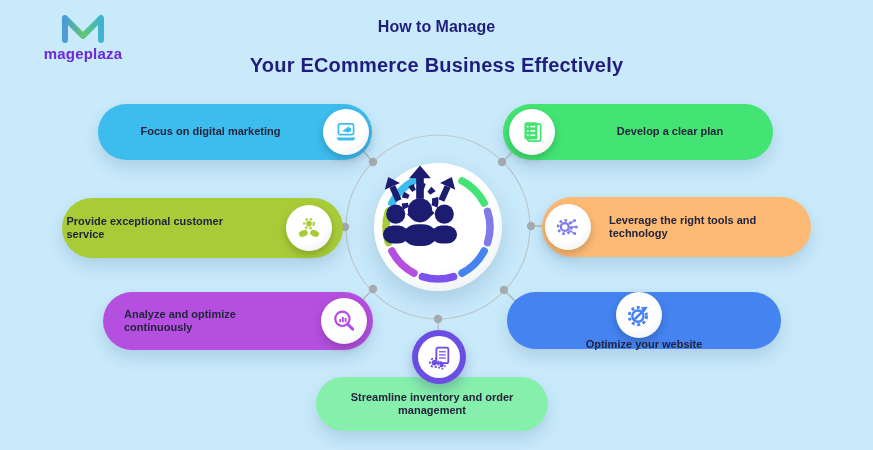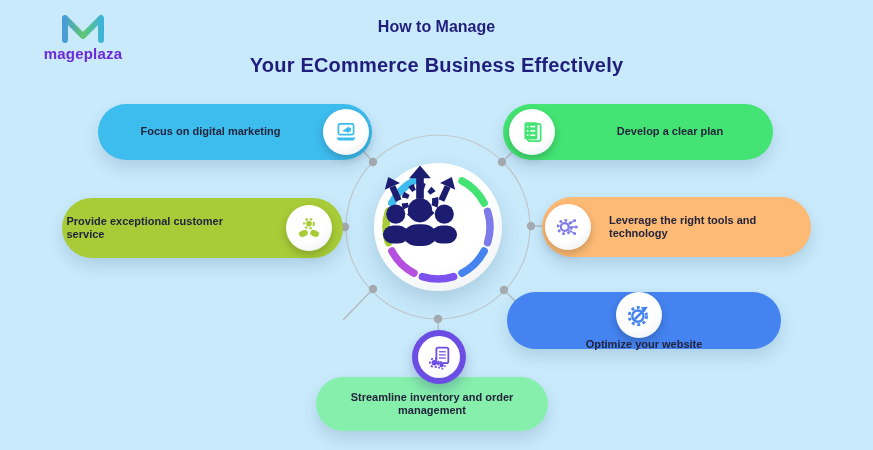--- a/index.html
+++ b/index.html
@@ -174,20 +174,34 @@
     <div class="icon-circle" style="color: rgb(168, 204, 56);">
       <svg width="26" height="26" viewBox="0 0 24 24">
         <circle cx="12" cy="8" r="2.6" fill="currentColor"></circle>
         <circle cx="12" cy="8" r="4.4" fill="none" stroke="currentColor" stroke-width="2" stroke-dasharray="2.1 2.1"></circle>
         <rect x="2.6" y="14.2" width="8.4" height="5.6" rx="2.8" fill="currentColor" transform="rotate(-22 6.8 17)"></rect>
         <rect x="13" y="14.2" width="8.4" height="5.6" rx="2.8" fill="currentColor" transform="rotate(22 17.2 17)"></rect>
       </svg>
     </div>
   </div>
 
+  <div class="pill" id="pill-2" style="background: rgb(180, 79, 224);">
+    <div class="txt">
+        <span>Analyze and optimize continuously</span>
+      </div>
+    <div class="icon-circle" style="color: rgb(180, 79, 224);">
+      <svg width="26" height="26" viewBox="0 0 24 24">
+        <circle cx="10.5" cy="10" r="6.6" fill="none" stroke="currentColor" stroke-width="2"></circle>
+        <rect x="7.6" y="10.2" width="1.7" height="3" fill="currentColor"></rect>
+        <rect x="10.1" y="8.2" width="1.7" height="5" fill="currentColor"></rect>
+        <rect x="12.6" y="9.2" width="1.7" height="4" fill="currentColor"></rect>
+        <line x1="15.4" y1="14.9" x2="20" y2="19.5" stroke="currentColor" stroke-width="2.8" stroke-linecap="round"></line>
+      </svg>
+    </div>
+  </div>
 
   <div class="pill" id="pill-3" style="background: rgb(67, 228, 115);">
     <div class="icon-circle" style="color: rgb(67, 228, 115);">
       <svg width="26" height="26" viewBox="0 0 24 24">
         <rect x="8" y="4.5" width="12" height="16" rx="2" fill="none" stroke="currentColor" stroke-width="1.6"></rect>
         <rect x="5" y="3" width="12" height="16" rx="2" fill="currentColor"></rect>
         <g stroke="#ffffff" stroke-width="1.4">
           <line x1="7.2" y1="7" x2="8.8" y2="7"></line>
             <line x1="10.5" y1="7" x2="15" y2="7"></line>
           <line x1="7.2" y1="11" x2="8.8" y2="11"></line>

